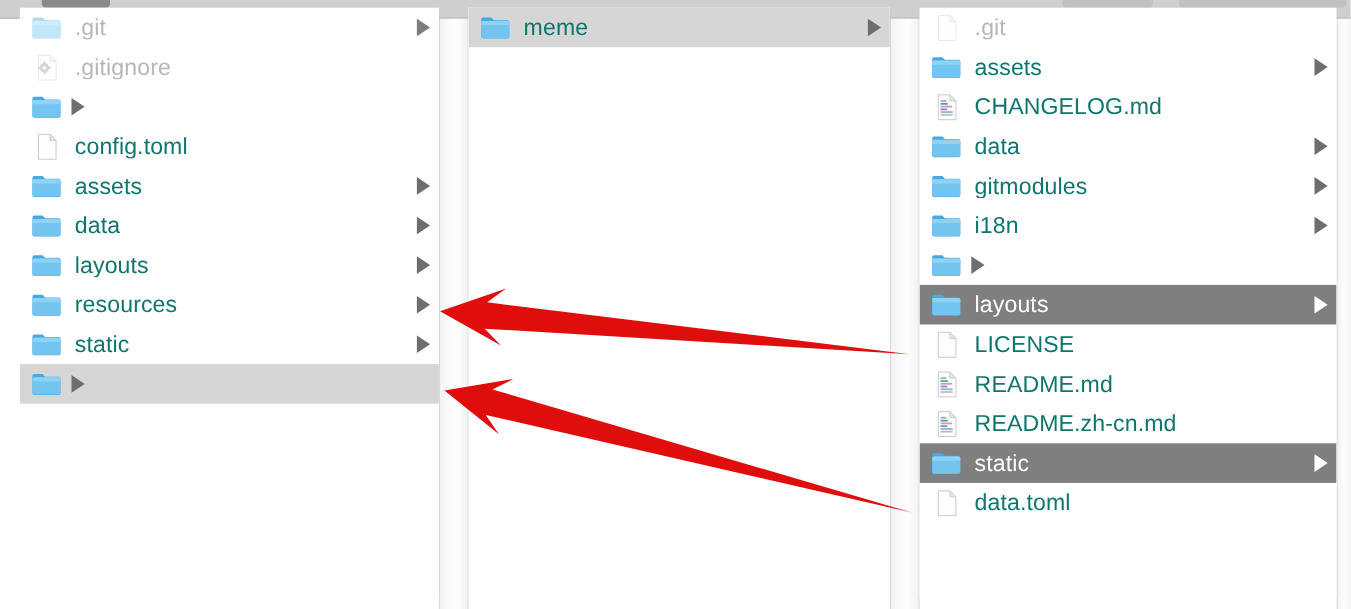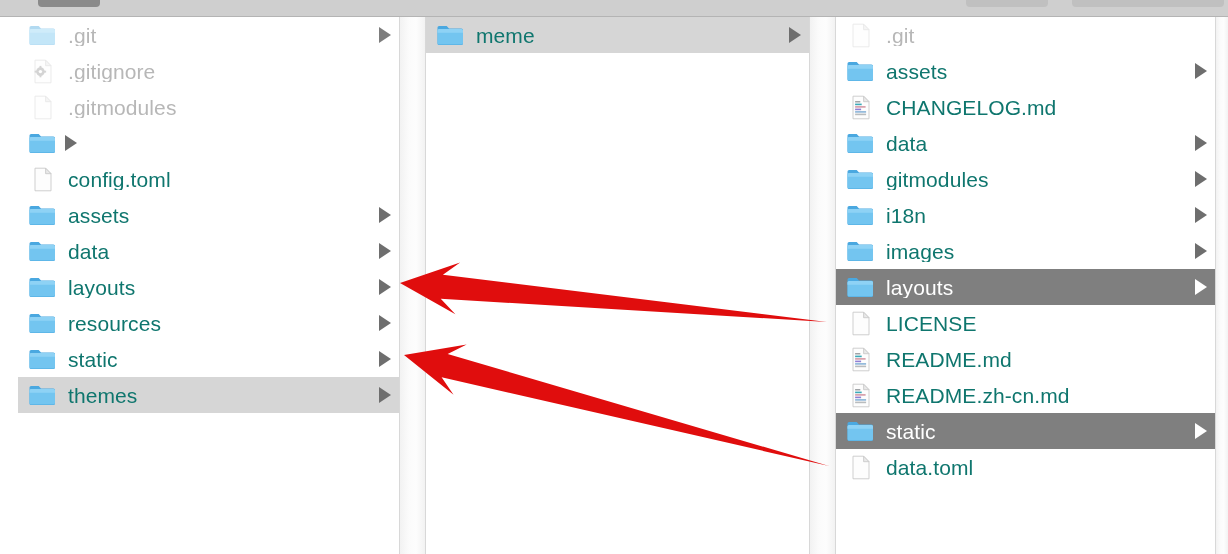--- a/index.html
+++ b/index.html
@@ -32,21 +32,21 @@
     border-radius: 4px;
     top: -7px;
     height: 14px;
   }
   .tb-pill.dark { background: #8a8a8a; }
   .tb-pill.light { background: #c0c0c0; }
 
   
   .column {
     position: absolute;
-    top: 17px;
+    top: 7px;
     height: 537px;
     background: #ffffff;
     overflow: hidden;
   }
   .col-gutter {
     position: absolute;
     top: 17px;
     height: 537px;
     background: linear-gradient(to right,#f2f2f2 0%, #fbfbfb 35%, #fdfdfd 65%, #f2f2f2 100%);
     border-left: 1px solid #d8d8d8;
@@ -162,30 +162,20 @@
                 <rect x="11.5" y="6.9" width="1.9" height="2.5"></rect>
                 <rect x="11.5" y="15.8" width="1.9" height="2.5"></rect>
                 <rect x="6.7" y="11.7" width="2.5" height="1.9"></rect>
                 <rect x="15.6" y="11.7" width="2.5" height="1.9"></rect>
               </g>
             </svg>
           </span>
           <span class="row-label">.gitignore</span>
           <span class="chevron hidden"></span>
         </div>
-        <div class="row dimmed">
-          <span class="icon">
-            <svg viewBox="0 0 29 25">
-              <path d="M7 1.2h10.6L23 6.7v17.1H7z" fill="#fdfdfd" stroke="#c9c9c9" stroke-width="0.9"></path>
-              <path d="M17.6 1.2 23 6.7h-5.4z" fill="#e9e9e9" stroke="#c9c9c9" stroke-width="0.9"></path>
-            </svg>
-          </span>
-          <span class="row-label">.gitmodules</span>
-          <span class="chevron hidden"></span>
-        </div>
         <div class="row">
           <span class="icon">
             <svg viewBox="0 0 29 25">
               <path d="M1.5 4.6a1.6 1.6 0 0 1 1.6-1.6h7.6l2.3 2.4h12.4a1.6 1.6 0 0 1 1.6 1.6v13.4a1.6 1.6 0 0 1-1.6 1.6H3.1a1.6 1.6 0 0 1-1.6-1.6z" fill="#4aa8e0"></path>
               <path d="M1.5 7.6a1.6 1.6 0 0 1 1.6-1.6h22.3a1.6 1.6 0 0 1 1.6 1.6v12.4a1.6 1.6 0 0 1-1.6 1.6H3.1a1.6 1.6 0 0 1-1.6-1.6z" fill="#73c5f0"></path>
               <path d="M1.5 7.6a1.6 1.6 0 0 1 1.6-1.6h22.3a1.6 1.6 0 0 1 1.6 1.6v2.2H1.5z" fill="#8ed2f5"></path>
             </svg>
           </span>
           <span class="chevron"></span>
         </div>
@@ -255,21 +245,20 @@
           <span class="chevron"></span>
         </div>
         <div class="row sel-inactive">
           <span class="icon">
             <svg viewBox="0 0 29 25">
               <path d="M1.5 4.6a1.6 1.6 0 0 1 1.6-1.6h7.6l2.3 2.4h12.4a1.6 1.6 0 0 1 1.6 1.6v13.4a1.6 1.6 0 0 1-1.6 1.6H3.1a1.6 1.6 0 0 1-1.6-1.6z" fill="#4aa8e0"></path>
               <path d="M1.5 7.6a1.6 1.6 0 0 1 1.6-1.6h22.3a1.6 1.6 0 0 1 1.6 1.6v12.4a1.6 1.6 0 0 1-1.6 1.6H3.1a1.6 1.6 0 0 1-1.6-1.6z" fill="#73c5f0"></path>
               <path d="M1.5 7.6a1.6 1.6 0 0 1 1.6-1.6h22.3a1.6 1.6 0 0 1 1.6 1.6v2.2H1.5z" fill="#8ed2f5"></path>
             </svg>
           </span>
-          <span class="row-label">themes</span>
           <span class="chevron"></span>
         </div>
       </div>
   </div>
   <div class="column" id="col2">
     <div class="col-list">
         <div class="row sel-inactive">
           <span class="icon">
             <svg viewBox="0 0 29 25">
               <path d="M1.5 4.6a1.6 1.6 0 0 1 1.6-1.6h7.6l2.3 2.4h12.4a1.6 1.6 0 0 1 1.6 1.6v13.4a1.6 1.6 0 0 1-1.6 1.6H3.1a1.6 1.6 0 0 1-1.6-1.6z" fill="#4aa8e0"></path>
@@ -355,21 +344,20 @@
           <span class="chevron"></span>
         </div>
         <div class="row">
           <span class="icon">
             <svg viewBox="0 0 29 25">
               <path d="M1.5 4.6a1.6 1.6 0 0 1 1.6-1.6h7.6l2.3 2.4h12.4a1.6 1.6 0 0 1 1.6 1.6v13.4a1.6 1.6 0 0 1-1.6 1.6H3.1a1.6 1.6 0 0 1-1.6-1.6z" fill="#4aa8e0"></path>
               <path d="M1.5 7.6a1.6 1.6 0 0 1 1.6-1.6h22.3a1.6 1.6 0 0 1 1.6 1.6v12.4a1.6 1.6 0 0 1-1.6 1.6H3.1a1.6 1.6 0 0 1-1.6-1.6z" fill="#73c5f0"></path>
               <path d="M1.5 7.6a1.6 1.6 0 0 1 1.6-1.6h22.3a1.6 1.6 0 0 1 1.6 1.6v2.2H1.5z" fill="#8ed2f5"></path>
             </svg>
           </span>
-          <span class="row-label">images</span>
           <span class="chevron"></span>
         </div>
         <div class="row sel-active">
           <span class="icon">
             <svg viewBox="0 0 29 25">
               <path d="M1.5 4.6a1.6 1.6 0 0 1 1.6-1.6h7.6l2.3 2.4h12.4a1.6 1.6 0 0 1 1.6 1.6v13.4a1.6 1.6 0 0 1-1.6 1.6H3.1a1.6 1.6 0 0 1-1.6-1.6z" fill="#4aa8e0"></path>
               <path d="M1.5 7.6a1.6 1.6 0 0 1 1.6-1.6h22.3a1.6 1.6 0 0 1 1.6 1.6v12.4a1.6 1.6 0 0 1-1.6 1.6H3.1a1.6 1.6 0 0 1-1.6-1.6z" fill="#73c5f0"></path>
               <path d="M1.5 7.6a1.6 1.6 0 0 1 1.6-1.6h22.3a1.6 1.6 0 0 1 1.6 1.6v2.2H1.5z" fill="#8ed2f5"></path>
             </svg>
           </span>

